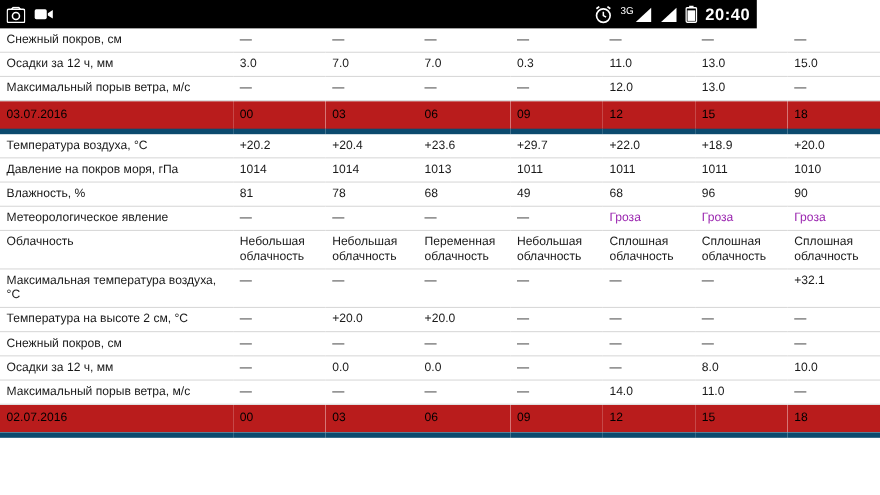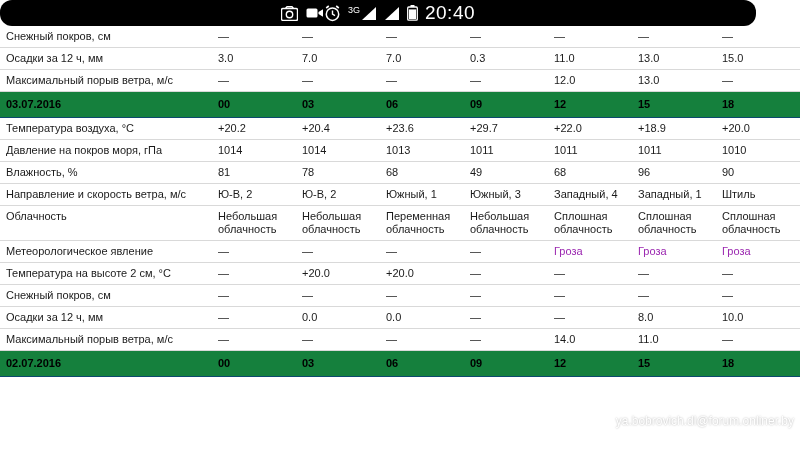--- a/index.html
+++ b/index.html
@@ -5,51 +5,51 @@
   html,body{margin:0;padding:0;}
   body{
     width:800px;height:450px;overflow:hidden;
     background:#ffffff;
     font-family:"Liberation Sans", sans-serif;
     font-size:11px;
     color:#111111;
   }
   
   .statusbar{
-    height:26px;width:756px;background:#000000;color:#ffffff;
-    display:flex;align-items:center;justify-content:center;
-    padding:0 6px;box-sizing:border-box;border-radius:12px;
+    height:26px;width:688px;background:#000000;color:#ffffff;
+    display:flex;align-items:center;justify-content:space-between;
+    padding:0 6px;box-sizing:border-box;
   }
   .sb-left{display:flex;align-items:center;gap:8px;}
   .sb-right{display:flex;align-items:center;gap:7px;}
   .sb-icon{display:inline-flex;align-items:center;justify-content:center;}
-  .clock-text{font-size:19px;font-weight:normal;letter-spacing:0.5px;}
+  .clock-text{font-size:15px;font-weight:bold;letter-spacing:0.5px;}
   .net-label{font-size:9px;line-height:9px;vertical-align:top;}
   .net-wrap{display:flex;align-items:flex-start;gap:1px;}
 
   
   .table-wrap{width:800px;height:424px;overflow:hidden;position:relative;background:#fff;}
   table{border-collapse:collapse;width:800px;table-layout:fixed;}
   td{
     border-bottom:1px solid #d9d9d9;
     padding:4px 5px 4px 6px;
     vertical-align:top;
     line-height:13px;
     font-size:11px;
     color:#1a1a1a;
     overflow:hidden;
   }
   col.c0{width:212px;}
   col.cv{width:84px;}
   tr.data td:first-child{color:#1a1a1a;margin-left:44px;}
   tr.header td{
-    background:#15803d;
-    font-weight:bold;
+    background:#b91c1c;
+    font-weight:normal;
     color:#000000;
-    border-bottom:1px solid #0c4a6e;
+    border-bottom:5px solid #0c4a6e;
     border-top:1px solid #cfcfcf;
     padding-top:6px;padding-bottom:6px;
   }
   
   .watermark{
     position:absolute;right:6px;bottom:22px;
     color:#ffffff;font-size:12px;
     text-shadow:0 0 2px rgba(0,0,0,.35);
     white-space:nowrap;pointer-events:none;
   }
@@ -180,48 +180,48 @@
           <td>Влажность, %</td>
           <td>81</td>
           <td>78</td>
           <td>68</td>
           <td>49</td>
           <td>68</td>
           <td>96</td>
           <td>90</td>
         </tr>
         <tr class="data">
-          <td>Направление и скорость ветра, м/с</td>
-          <td>Ю-В, 2</td>
-          <td>Ю-В, 2</td>
-          <td>Южный, 1</td>
-          <td>Южный, 3</td>
-          <td>Западный, 4</td>
-          <td>Западный, 1</td>
-          <td>Штиль</td>
+          <td>Метеорологическое явление</td>
+          <td>—</td>
+          <td>—</td>
+          <td>—</td>
+          <td>—</td>
+          <td style="color: rgb(155, 39, 176);">Гроза</td>
+          <td style="color: rgb(155, 39, 176);">Гроза</td>
+          <td style="color: rgb(155, 39, 176);">Гроза</td>
         </tr>
         <tr class="data">
           <td>Облачность</td>
           <td>Небольшая облачность</td>
           <td>Небольшая облачность</td>
           <td>Переменная облачность</td>
           <td>Небольшая облачность</td>
           <td>Сплошная облачность</td>
           <td>Сплошная облачность</td>
           <td>Сплошная облачность</td>
         </tr>
         <tr class="data">
-          <td>Метеорологическое явление</td>
-          <td>—</td>
-          <td>—</td>
-          <td>—</td>
-          <td>—</td>
-          <td style="color: rgb(155, 39, 176);">Гроза</td>
-          <td style="color: rgb(155, 39, 176);">Гроза</td>
-          <td style="color: rgb(155, 39, 176);">Гроза</td>
+          <td>Максимальная температура воздуха, °С</td>
+          <td>—</td>
+          <td>—</td>
+          <td>—</td>
+          <td>—</td>
+          <td>—</td>
+          <td>—</td>
+          <td>+32.1</td>
         </tr>
         <tr class="data">
           <td>Температура на высоте 2 см, °С</td>
           <td>—</td>
           <td>+20.0</td>
           <td>+20.0</td>
           <td>—</td>
           <td>—</td>
           <td>—</td>
           <td>—</td>
@@ -261,14 +261,13 @@
           <td>00</td>
           <td>03</td>
           <td>06</td>
           <td>09</td>
           <td>12</td>
           <td>15</td>
           <td>18</td>
         </tr>
       </tbody>
   </table>
-  <div class="watermark">ya.bobrovich.dl@forum.onliner.by</div>
 </div>
 
 </body></html>

